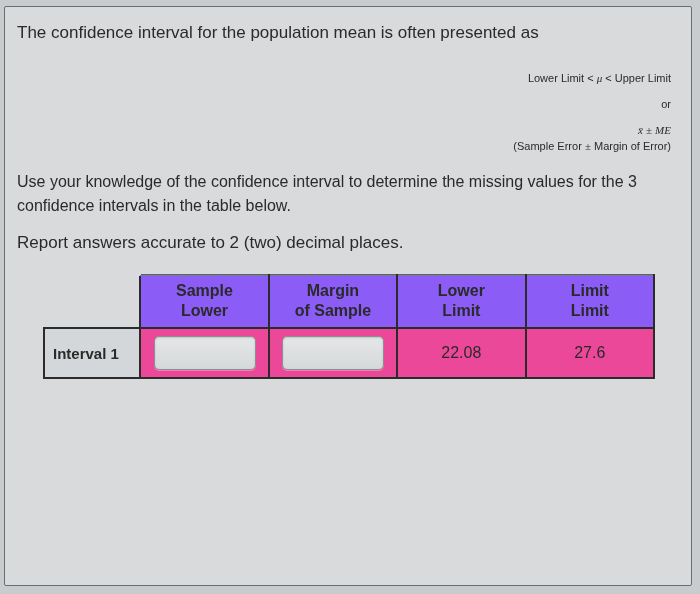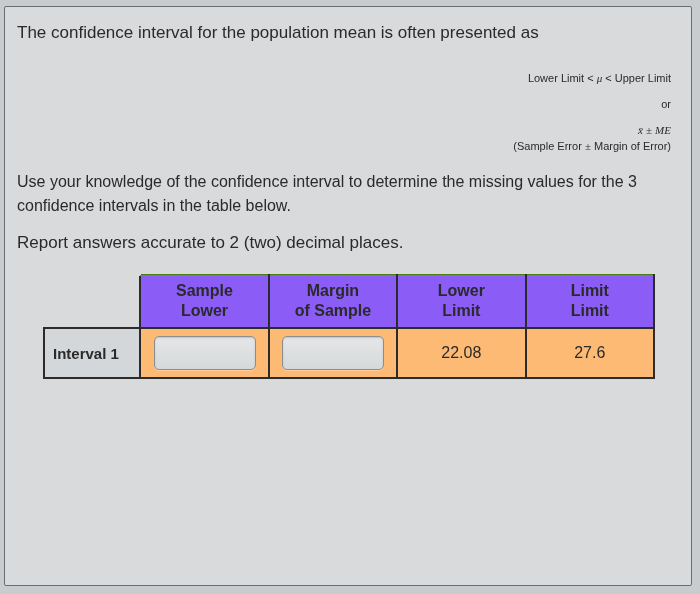--- a/index.html
+++ b/index.html
@@ -50,21 +50,21 @@
   table.ci {
     border-collapse: collapse;
     margin: 0 0 0 26px;
     width: 612px;
   }
   table.ci th, table.ci td {
     border: 2px solid #2b2b2b;
     padding: 0;
     text-align: center;
     vertical-align: middle;
-    background: #fdba74;
+    background: #ec4899;
   }
   table.ci th {
     font-weight: 600;
     font-size: 16px;
     line-height: 1.25;
     padding: 6px 4px;
     background: #8b5cf6;
     border-top: 1px solid #4d7c0f;
   }
   table.ci th.corner {

